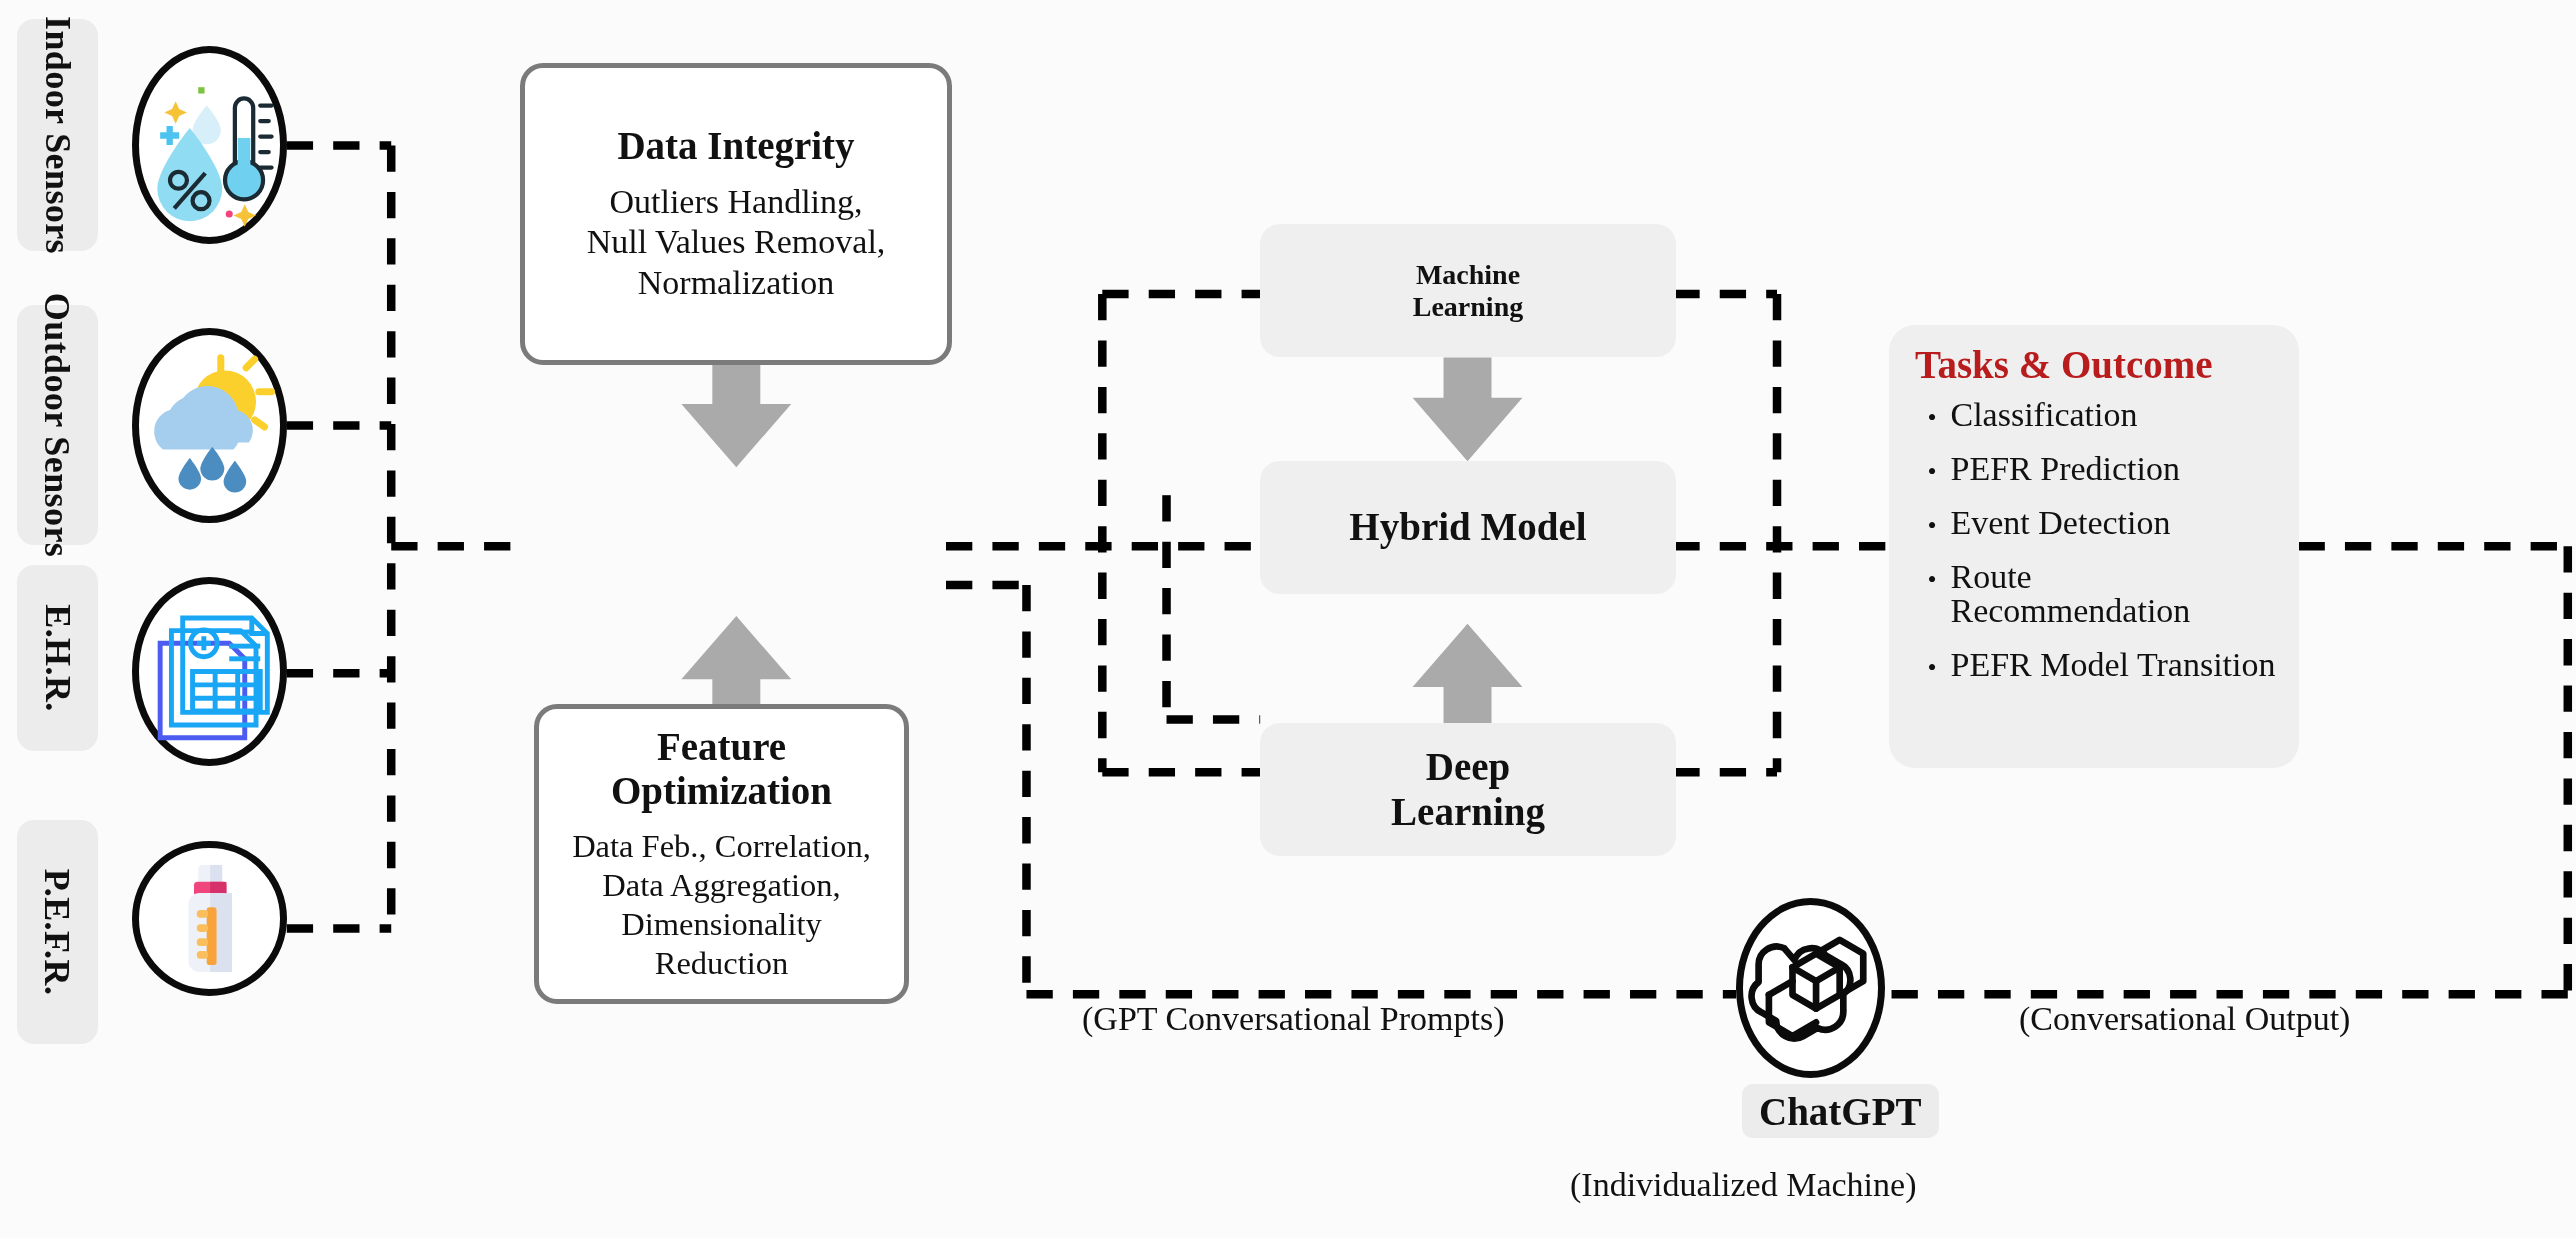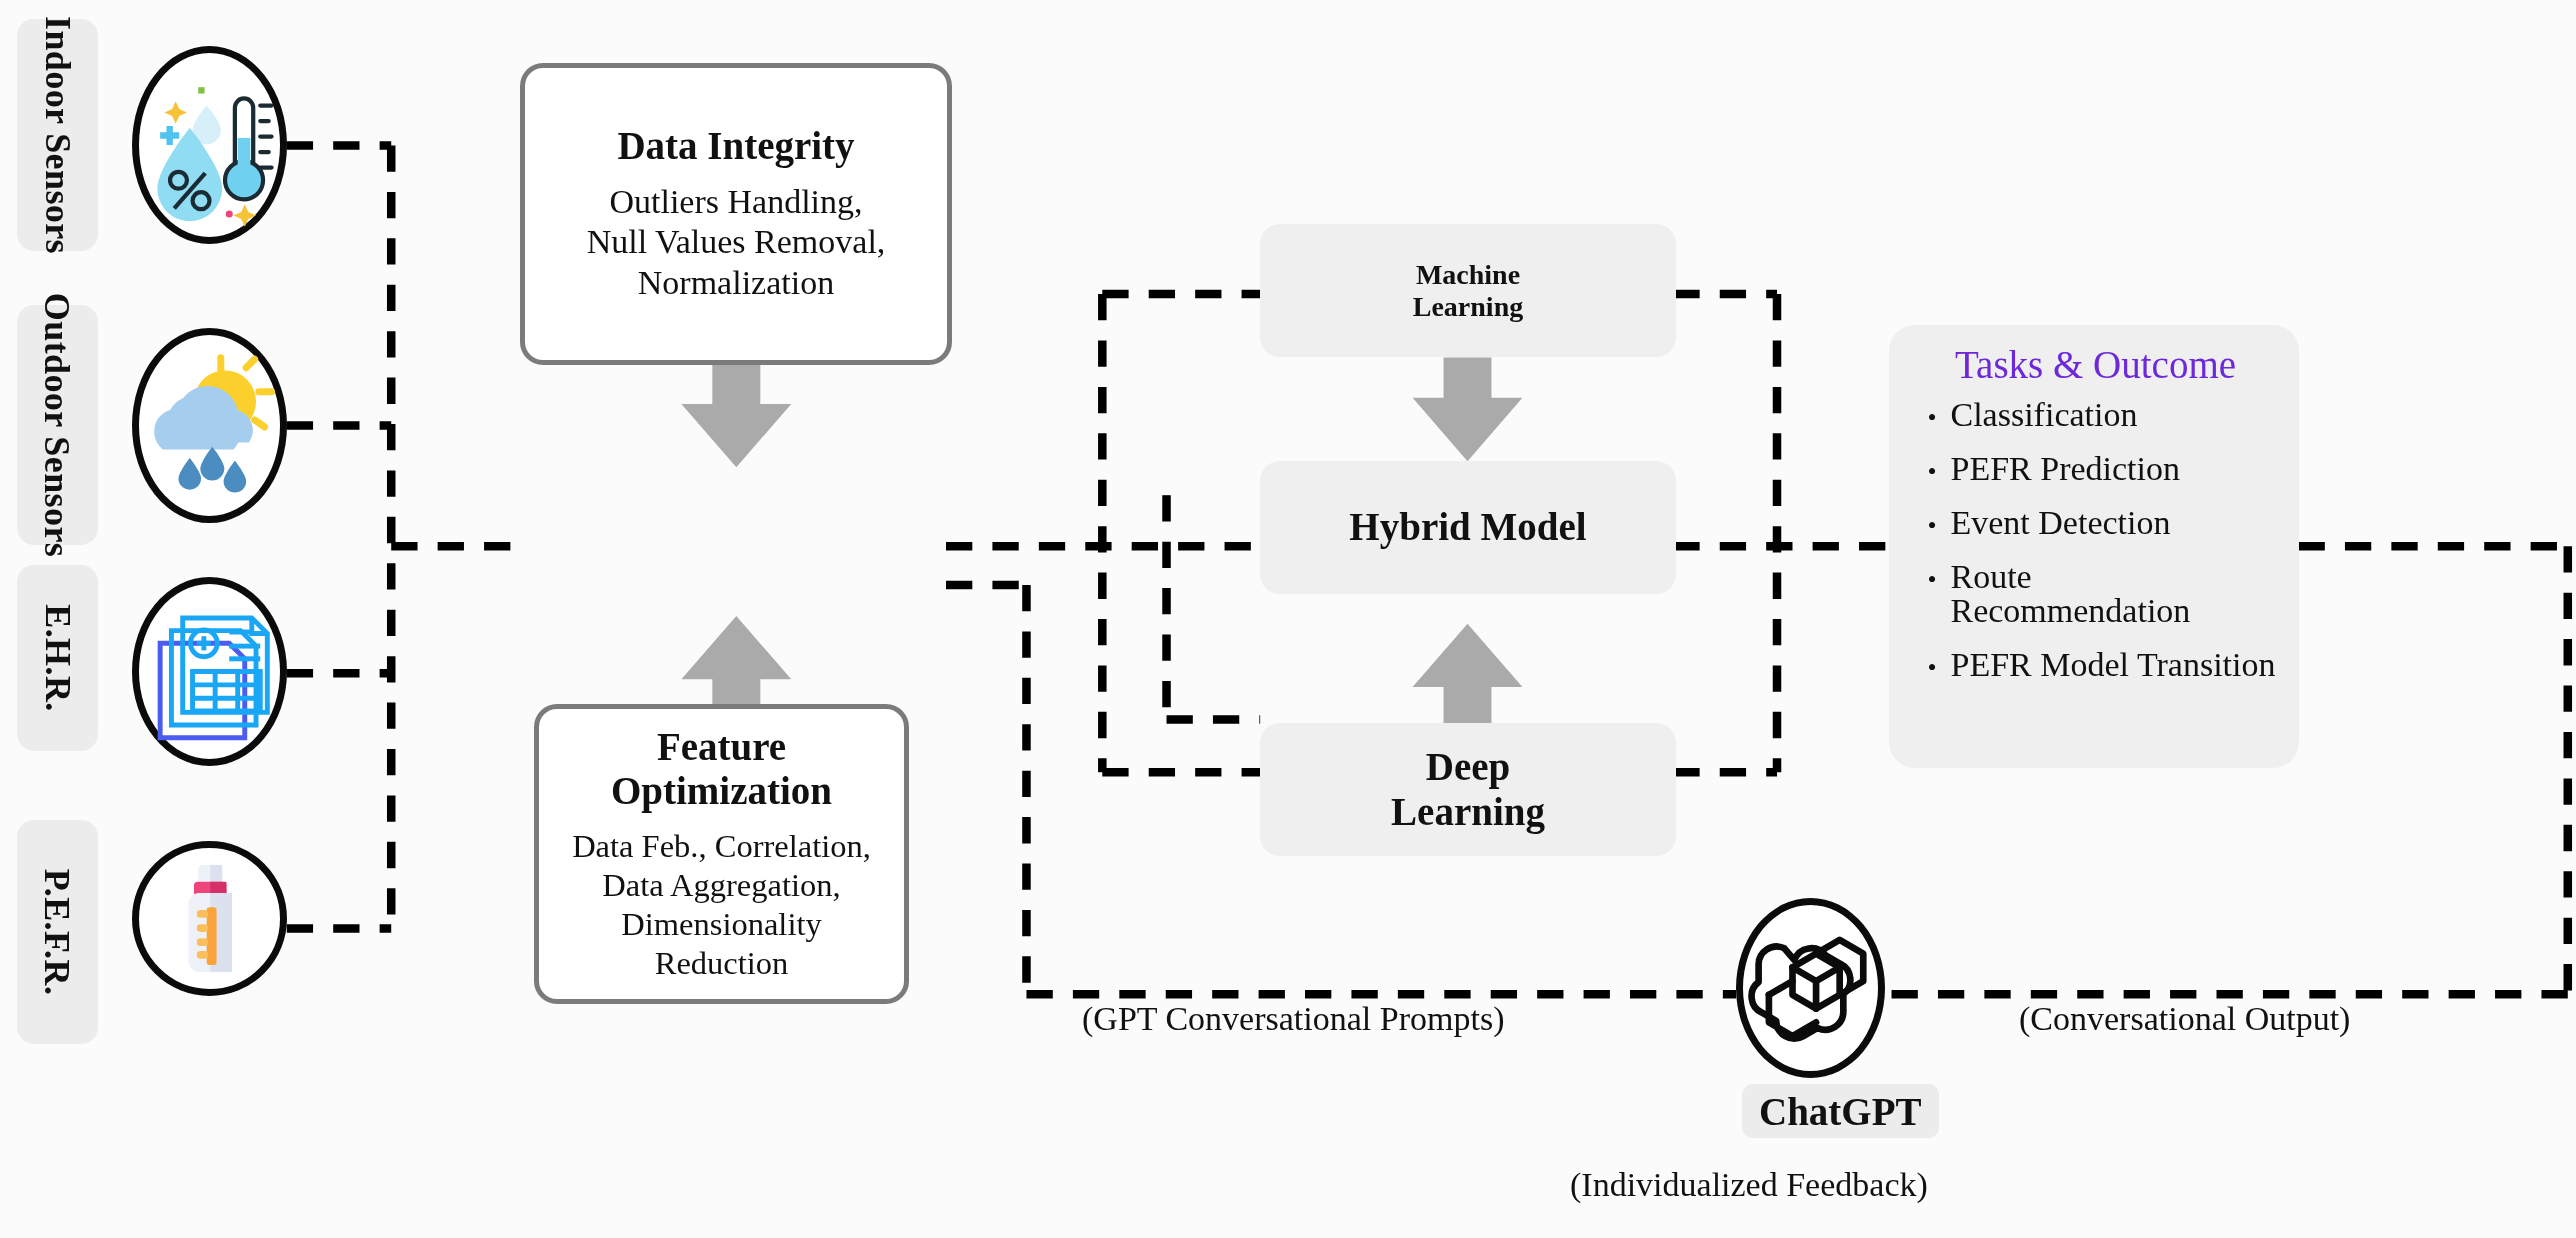--- a/index.html
+++ b/index.html
@@ -48,21 +48,21 @@
     display:flex;align-items:center;justify-content:center;text-align:center;
     font-weight:bold;color:#111;line-height:1.14;
   }
 
   
   #tasks-panel{
     position:absolute;box-sizing:border-box;
     background:#efefef;border-radius:26px;padding:17px 23px 20px 26px;
   }
   #tasks-panel .tp-title{
-    font-weight:normal;font-size:39px;color:#6d28d9;text-align:center;margin-bottom:10.8px;
+    font-weight:bold;font-size:39px;color:#b91c1c;margin-bottom:10.8px;
   }
   #tasks-panel ul{list-style:none;margin:0;padding:0;}
   #tasks-panel li{
     font-size:34px;line-height:1.0;color:#111;margin:0 0 20px 12.4px;
     display:flex;align-items:baseline;
   }
   #tasks-panel li:last-child{margin-bottom:0;}
   #tasks-panel li .bullet{font-size:26px;margin-right:14px;line-height:1;}
 
   
@@ -316,16 +316,16 @@
         <path d="M -19.4 3.2 L -8.4 -3.2"></path>
         <path d="M -19.4 3.2 L -19.4 16 L -8.4 22.4 L 2.6 16"></path>
         <path d="M 13.6 3.2 L 24.6 -3.2 L 24.6 -16 L 13.6 -22.4 L 2.6 -16"></path>
       </g>
     </svg>
   </div>
   <div id="chatgpt-label" style="left:1742px;top:1084px;">ChatGPT</div>
 
   <div class="caption" style="left:1082px;top:1000px;">(GPT Conversational Prompts)</div>
   <div class="caption" style="left:2019px;top:1000px;">(Conversational Output)</div>
-  <div class="caption" style="left:1570px;top:1166px;">(Individualized Feedback)</div>
+  <div class="caption" style="left:1570px;top:1166px;">(Individualized Machine)</div>
 
 </div>
 
 
 </body></html>

